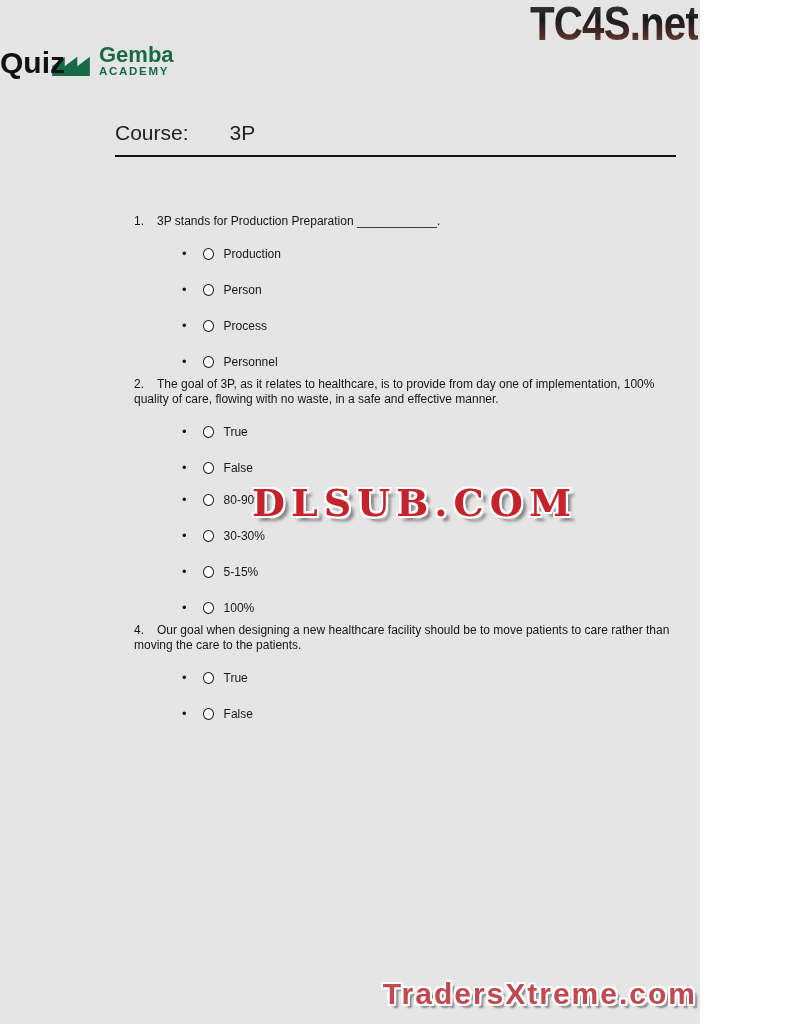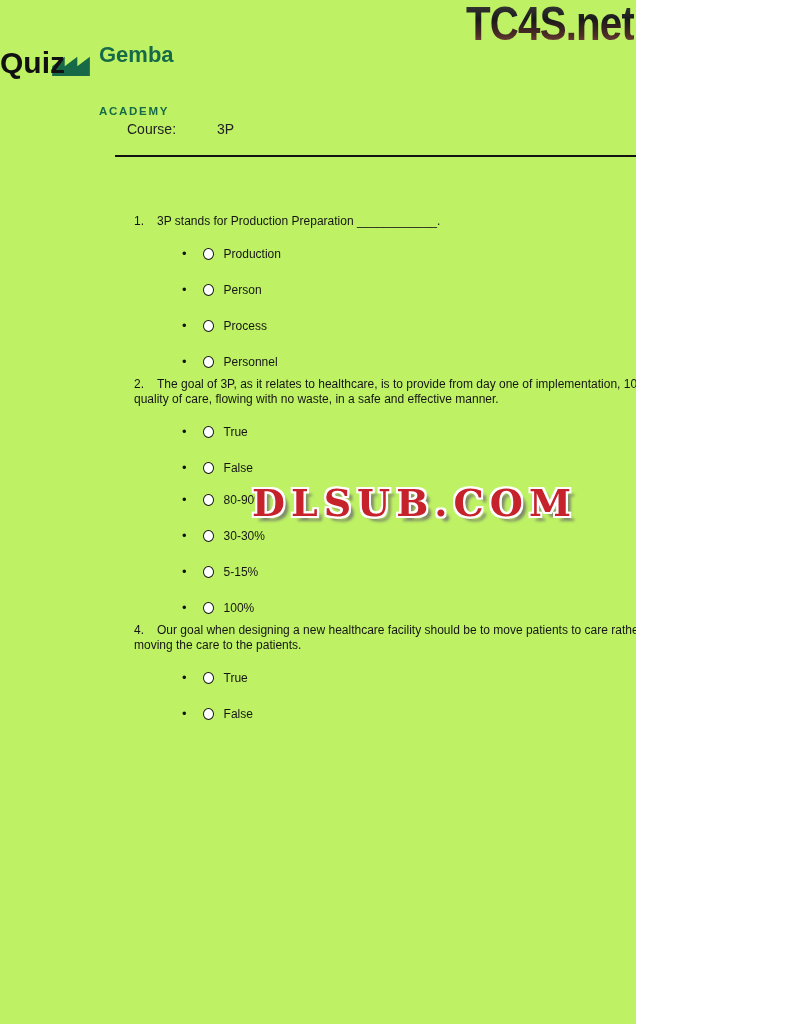--- a/index.html
+++ b/index.html
@@ -1,45 +1,45 @@
 <!DOCTYPE html>
 <html><head>
 <meta charset="utf-8">
 <style>
   * { margin:0; padding:0; box-sizing:border-box; }
   html,body { background:#ffffff; }
   body { font-family:"Liberation Sans", sans-serif; color:#1b1b1b; }
   .page {
-    position:relative; width:636px; height:1024px; background:#bef264;
+    position:relative; width:700px; height:1024px; background:#e5e5e5;
     overflow:hidden;
   }
 
   
   .tc4s {
     position:absolute; top:-4px; right:2px;
     font-size:48px; font-weight:700; letter-spacing:-1px;
     transform:scaleX(.84); transform-origin:100% 0;
     background:linear-gradient(180deg,#474747 0%,#1a1a1a 42%,#4f2d27 72%,#96645a 100%);
     -webkit-background-clip:text; background-clip:text;
     -webkit-text-fill-color:transparent; color:#2a2a2a;
     text-shadow:none;
   }
 
   
   .gemba { position:absolute; left:51px; top:45px; display:flex; align-items:flex-start; }
   .gemba svg { display:block; margin:2px 7px 0 0; }
   .gemba-name { font-size:22px; font-weight:700; color:#176a47; line-height:20px; letter-spacing:0;text-align:center; }
-  .gemba-sub  { font-size:11.5px; font-weight:700; color:#176a47; letter-spacing:1.7px; line-height:13px;margin-top:40px; }
+  .gemba-sub  { font-size:11.5px; font-weight:700; color:#176a47; letter-spacing:1.7px; line-height:13px; }
 
   
   .title { position:absolute; left:0; right:55px; top:46px; text-align:left;
            font-size:30px; font-weight:700; color:#111; }
 
   
-  .course { position:absolute; left:115px; top:121px; font-size:14px; color:#222;margin-left:12px; }
+  .course { position:absolute; left:115px; top:121px; font-size:21px; color:#222; }
   .course-value { margin-left:41px; }
   .rule { position:absolute; left:115px; top:155px; width:561px; height:2px; background:#121212; }
 
   
   .content { position:absolute; left:134px; top:214px; width:558px; }
   .qtext { font-size:12px; line-height:15px; color:#151515; }
   .qnum { margin-right:13px; }
   .question + .question { margin-top:8px; }
   .q2 { margin-top:30px; }
   .q3 { margin-top:42px; }
@@ -179,14 +179,15 @@
           <span class="bullet">•</span>
           <span class="radio"></span>
           <span class="olabel">False</span>
         </li>
       </ul>
     </div>
 
   </div>
 
   <div class="dlsub">DLSUB.COM</div>
+  <div class="traders">TradersXtreme.com</div>
 
 </div>
 
 </body></html>

